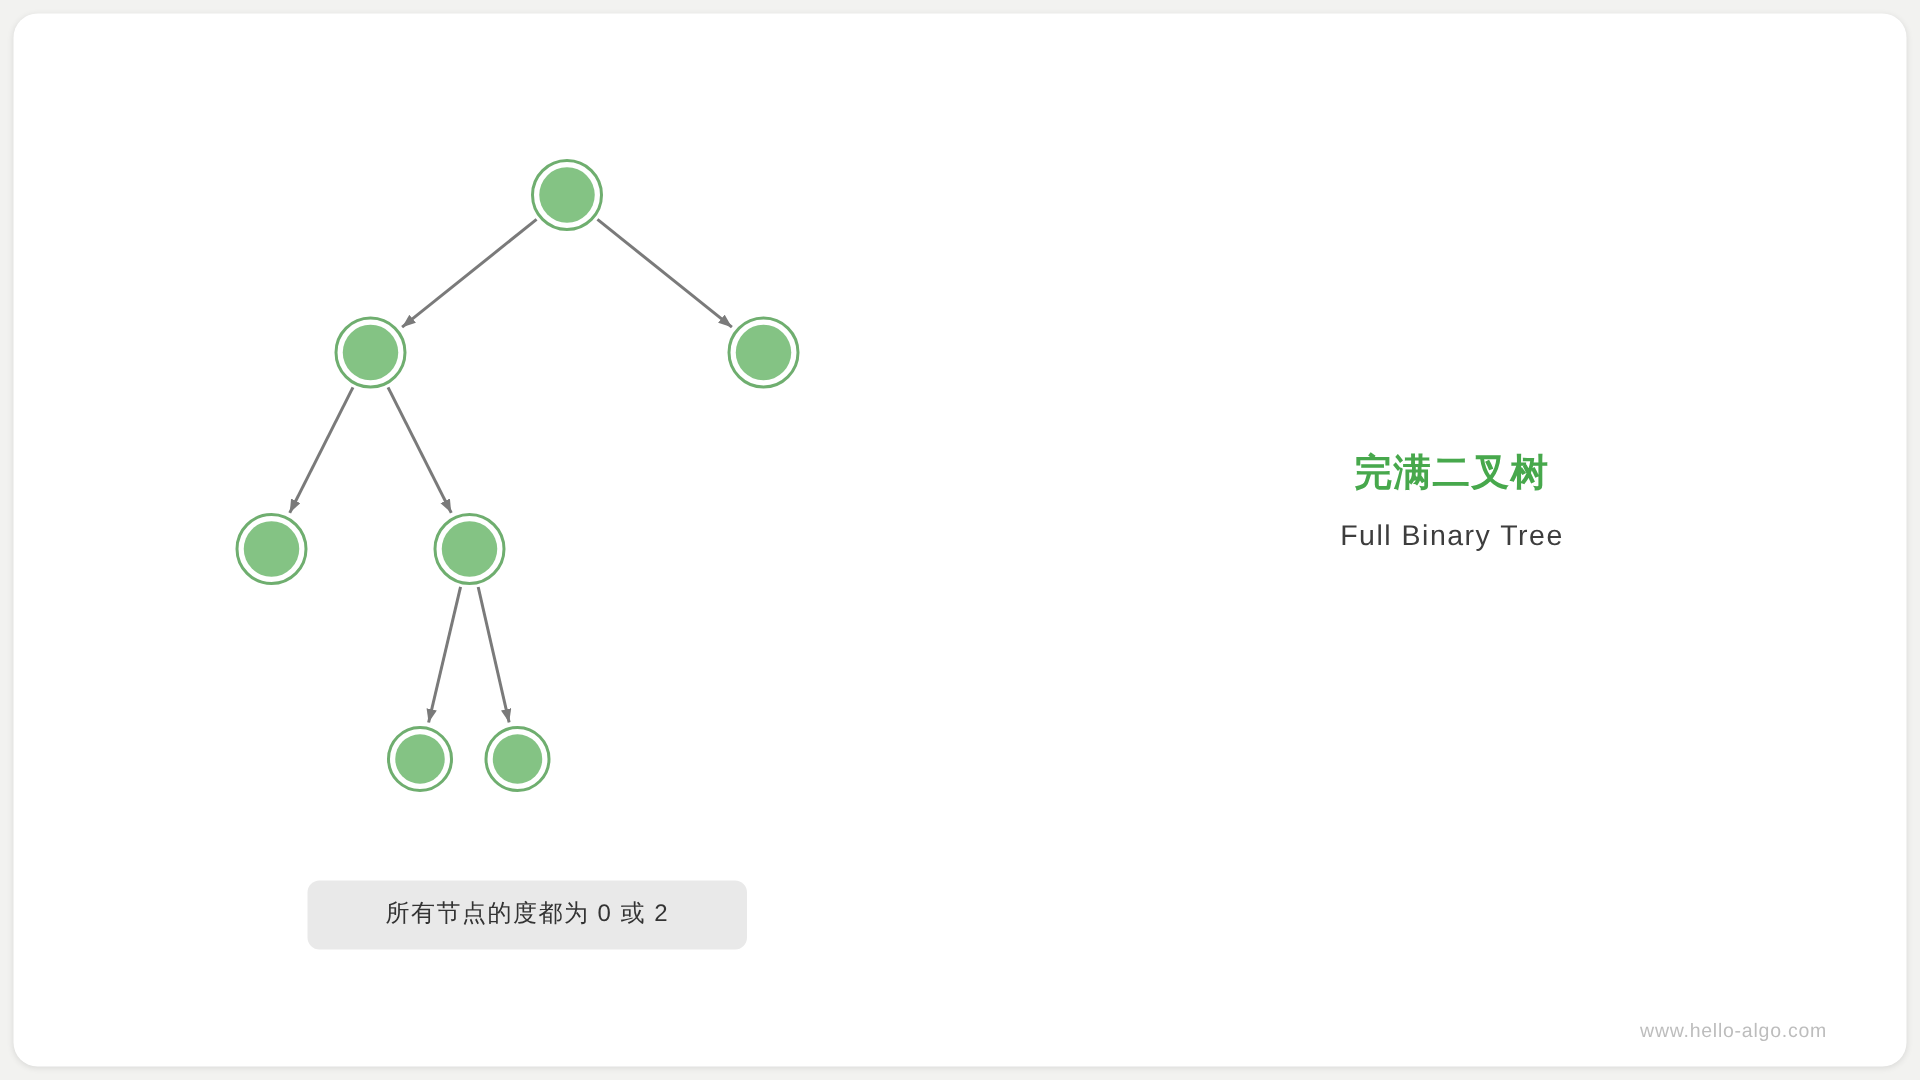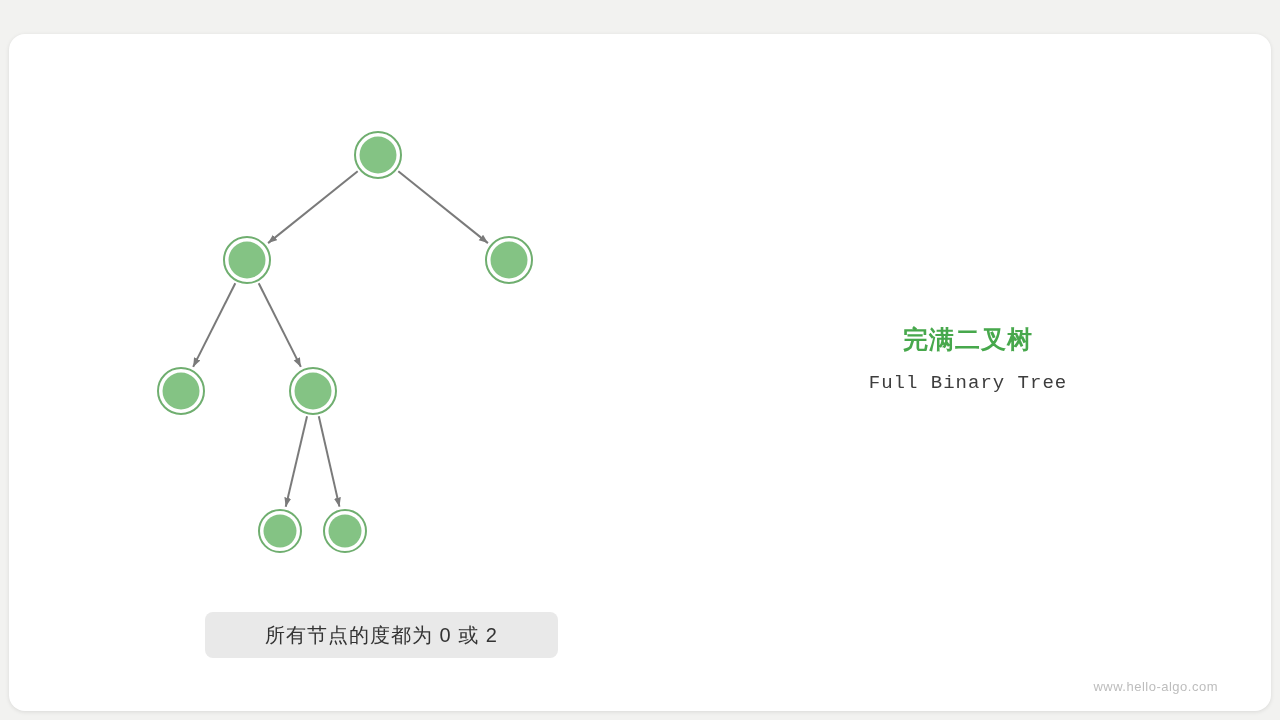--- a/index.html
+++ b/index.html
@@ -6,21 +6,20 @@
   html, body { width: 1280px; height: 720px; overflow: hidden; }
   body {
     font-family: "Liberation Sans", sans-serif;
     background: #f2f2f0;
     position: relative;
   }
   .page {
     position: absolute;
     inset: 0;
     background: #f2f2f0;
-    margin-top: 25px;
   }
   .card {
     position: absolute;
     left: 9px; top: 9px; right: 9px; bottom: 9px;
     background: #ffffff;
     border-radius: 16px;
     box-shadow: 0 1px 4px rgba(0,0,0,0.10);
   }
   .tree-svg {
     position: absolute;
@@ -35,36 +34,36 @@
     text-align: center;
   }
   .title-zh {
     font-size: 25px;
     font-weight: bold;
     color: #47a84c;
     letter-spacing: 1px;
     margin-bottom: 16px;
   }
   .title-en {
-    font-family: Liberation Mono, monospace;
+    font-family: Liberation Sans, sans-serif;
     font-size: 19px;
     color: #3d3d3d;
     letter-spacing: 1px;
     text-align: center;
   }
   .caption {
     position: absolute;
     left: 205px;
     top: 587px;
-    width: 353px;
+    width: 293px;
     height: 46px;
     background: #e9e9e9;
     border-radius: 8px;
     color: #333333;
-    font-size: 20px;
+    font-size: 16px;
     line-height: 46px;
     text-align: center;
     letter-spacing: 1px;
   }
   .watermark {
     position: absolute;
     right: 62px;
     bottom: 26px;
     font-family: Liberation Sans, sans-serif;
     font-size: 13px;

